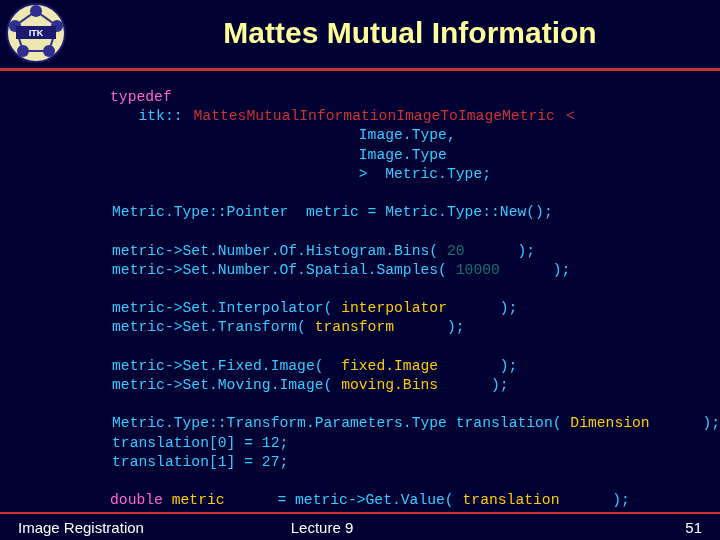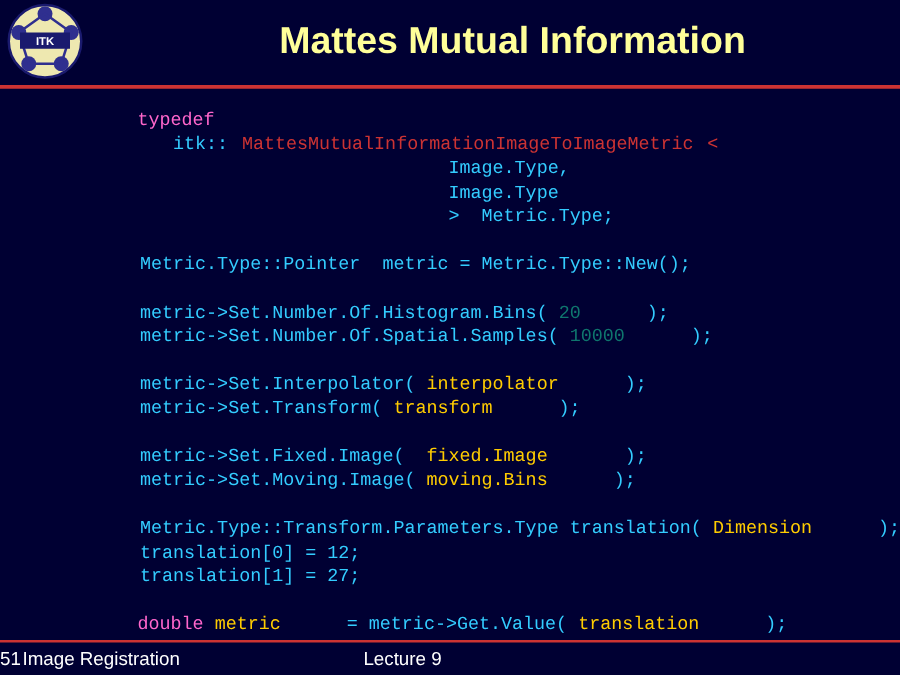--- a/index.html
+++ b/index.html
@@ -84,21 +84,21 @@
   }
   .footer-text {
     position: absolute;
     top: 519px;
     color: #FFFFFF;
     font-size: 15px;
     font-family: "Liberation Sans", sans-serif;
   }
   #footer-left  { left: 18px; }
   #footer-center{ left: 0; width: 644px; text-align: center; }
-  #footer-right { left: 0; width: 702px; text-align: left; }
+  #footer-right { left: 0; width: 702px; text-align: right; }
 </style>
 </head>
 <body>
 
 <div id="slide">
 
   <div id="logo">
     <svg width="62" height="62" viewBox="0 0 62 62" xmlns="http://www.w3.org/2000/svg">
       <circle cx="31" cy="31" r="29" fill="#EEE8B0" stroke="#1a1a6e" stroke-width="2"></circle>
       <g fill="#2f2f8f">

